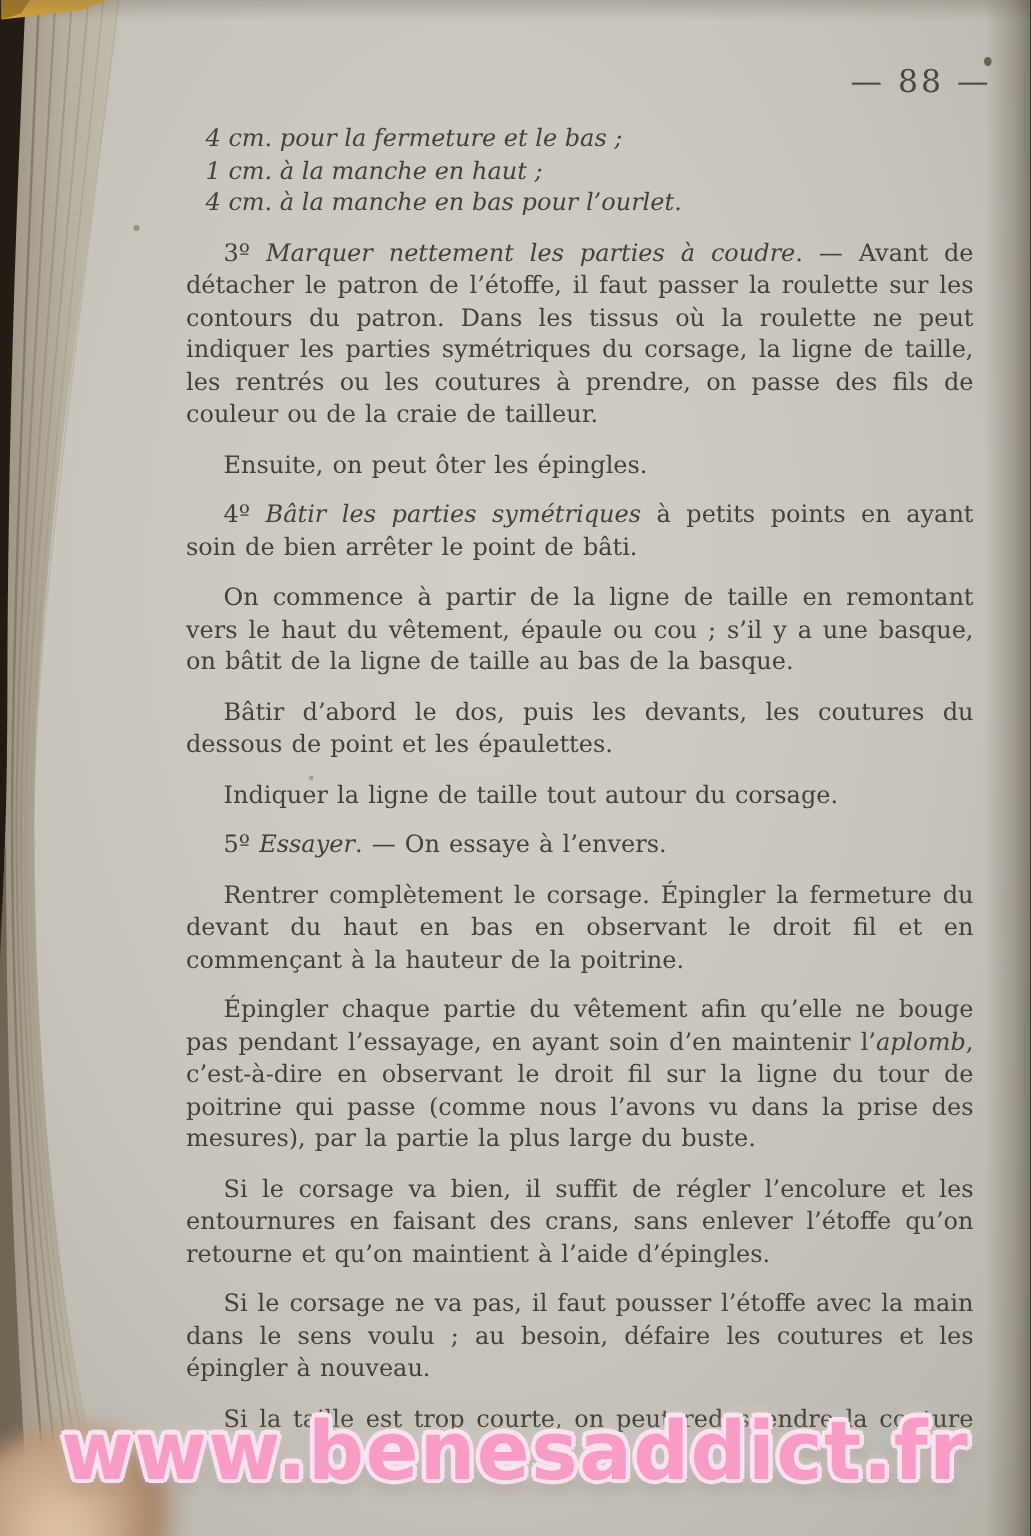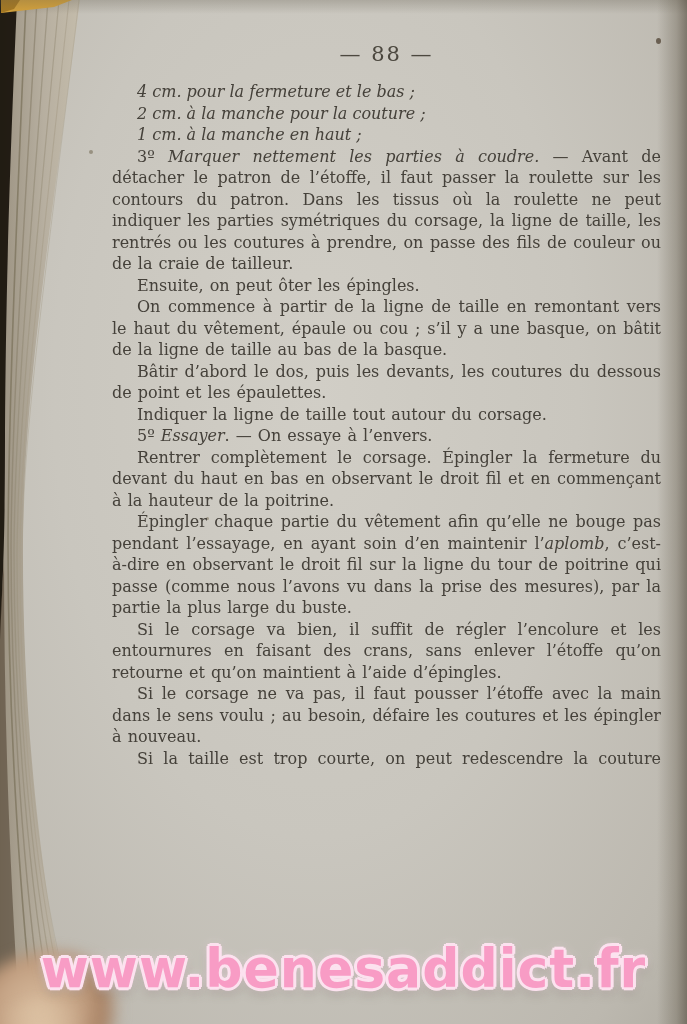--- a/index.html
+++ b/index.html
@@ -23,23 +23,23 @@
     filter:blur(7px);}
   .finger2{position:absolute;left:-14px;top:1000px;width:110px;height:60px;border-radius:50%;
     background:radial-gradient(circle, rgba(222,196,165,.9), rgba(170,132,99,0) 70%);filter:blur(6px);}
   
   .speck{position:absolute;border-radius:50%;}
   .speck-a{left:656px;top:38px;width:5px;height:6px;background:#55493a;opacity:.8;}
   .speck-b{left:89px;top:150px;width:4px;height:4px;background:#837a67;opacity:.7;}
   .speck-c{left:206px;top:517px;width:3px;height:3px;background:#8d8471;opacity:.7;}
   
   .page-text{position:absolute;left:112px;top:42px;width:549px;color:#45413a;}
-  .page-header{text-align:center;font-size:21px;letter-spacing:2px;color:#4c483f;margin:0 0 15px 0;}
+  .page-header{text-align:right;font-size:21px;letter-spacing:2px;color:#4c483f;margin:0 0 15px 0;}
   .list-line{font-size:16px;line-height:21.5px;padding-left:25px;white-space:nowrap;font-style:italic;}
-  .para{margin:0;font-size:16px;line-height:21.5px;text-align:justify;text-indent:25px;word-spacing:1px;}
+  .para{margin:12px;font-size:16px;line-height:21.5px;text-align:justify;text-indent:25px;word-spacing:1px;}
   .para .italic{font-style:italic;}
   .para.stretch{text-align-last:justify;}
   
   .watermark{
     position:absolute;left:0;top:938px;width:100%;text-align:center;
     font-family:"DejaVu Sans","Liberation Sans",sans-serif;font-weight:bold;
     font-size:52px;letter-spacing:1px;color:#f89cc5;
     text-shadow:
       -3px 0 0 #fce2ef, 3px 0 0 #fce2ef, 0 -3px 0 #fce2ef, 0 3px 0 #fce2ef,
       -2px -2px 0 #fce2ef, 2px -2px 0 #fce2ef, -2px 2px 0 #fce2ef, 2px 2px 0 #fce2ef,
@@ -81,26 +81,27 @@
   <div class="right-shade"></div>
 
   <div class="speck speck-a"></div>
   <div class="speck speck-b"></div>
   <div class="speck speck-c"></div>
 
   <div class="page-text">
     <div class="page-header">— 88 —</div>
     <div>
         <div class="list-line">4 cm. pour la fermeture et le bas ;</div>
-        <div class="list-line">2 cm. à la manche pour la couture ;</div>
         <div class="list-line">1 cm. à la manche en haut ;</div>
+        <div class="list-line">4 cm. à la manche en bas pour l’ourlet.</div>
       </div>
     <div>
         <p class="para"><span>3º </span><span class="italic">Marquer nettement les parties à coudre.</span><span> — Avant de détacher le patron de l’étoffe, il faut passer la roulette sur les contours du patron. Dans les tissus où la roulette ne peut indiquer les parties symétriques du corsage, la ligne de taille, les rentrés ou les coutures à prendre, on passe des fils de couleur ou de la craie de tailleur.</span></p>
         <p class="para"><span>Ensuite, on peut ôter les épingles.</span></p>
+        <p class="para"><span>4º </span><span class="italic">Bâtir les parties symétriques</span><span> à petits points en ayant soin de bien arrêter le point de bâti.</span></p>
         <p class="para"><span>On commence à partir de la ligne de taille en remontant vers le haut du vêtement, épaule ou cou ; s’il y a une basque, on bâtit de la ligne de taille au bas de la basque.</span></p>
         <p class="para"><span>Bâtir d’abord le dos, puis les devants, les coutures du dessous de point et les épaulettes.</span></p>
         <p class="para"><span>Indiquer la ligne de taille tout autour du corsage.</span></p>
         <p class="para"><span>5º </span><span class="italic">Essayer</span><span>. — On essaye à l’envers.</span></p>
         <p class="para"><span>Rentrer complètement le corsage. Épingler la fermeture du devant du haut en bas en observant le droit fil et en commençant à la hauteur de la poitrine.</span></p>
         <p class="para"><span>Épingler chaque partie du vêtement afin qu’elle ne bouge pas pendant l’essayage, en ayant soin d’en maintenir l’</span><span class="italic">aplomb</span><span>, c’est-à-dire en observant le droit fil sur la ligne du tour de poitrine qui passe (comme nous l’avons vu dans la prise des mesures), par la partie la plus large du buste.</span></p>
         <p class="para"><span>Si le corsage va bien, il suffit de régler l’encolure et les entournures en faisant des crans, sans enlever l’étoffe qu’on retourne et qu’on maintient à l’aide d’épingles.</span></p>
         <p class="para"><span>Si le corsage ne va pas, il faut pousser l’étoffe avec la main dans le sens voulu ; au besoin, défaire les coutures et les épingler à nouveau.</span></p>
         <p class="para stretch"><span>Si la taille est trop courte, on peut redescendre la couture</span></p>
       </div>

